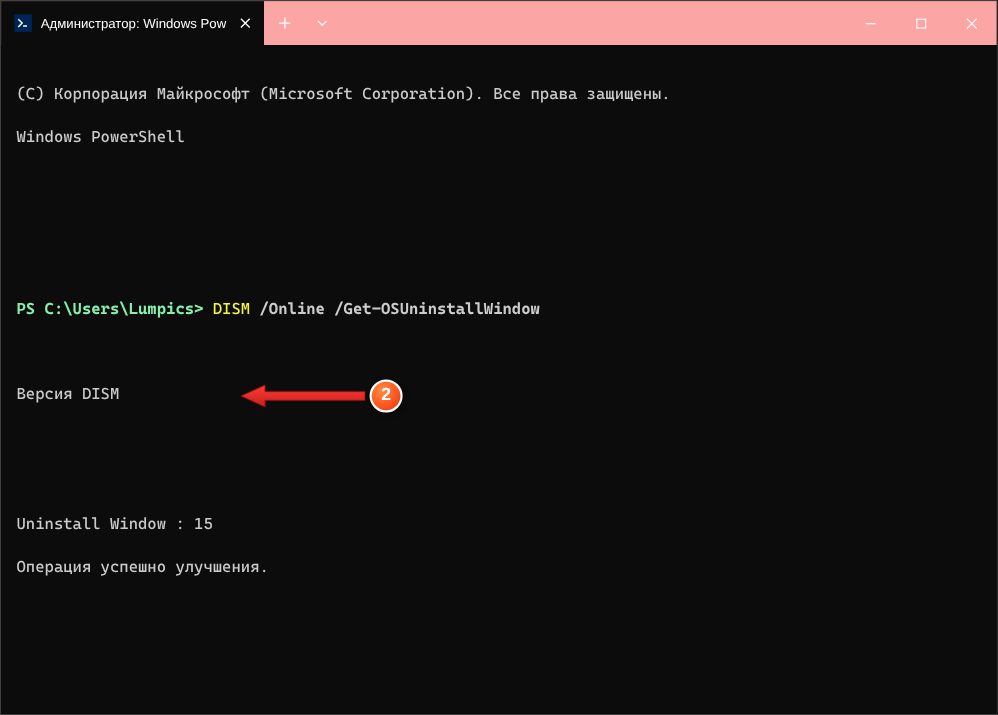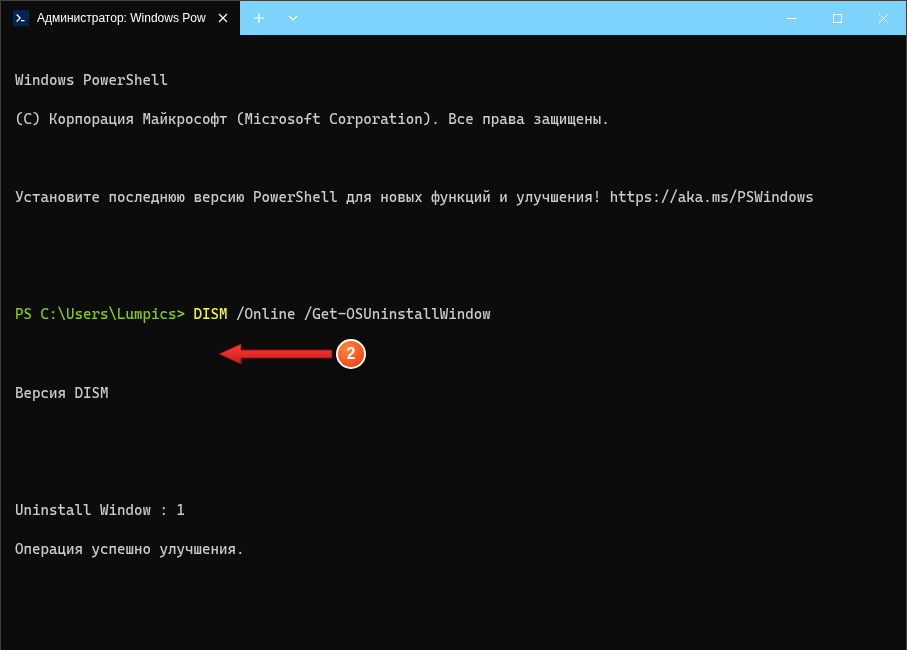--- a/index.html
+++ b/index.html
@@ -18,21 +18,21 @@
     .window {
       width: 100%;
       height: 100%;
       background: #0c0c0c;
       border: 1px solid #404040;
       display: flex;
       flex-direction: column;
     }
     .titlebar {
       height: 40px;
-      background: #7dd3fc;
+      background: #fca5a5;
       display: flex;
       align-items: center;
       position: relative;
     }
     .tab {
       height: 100%;
       background: #0c0c0c;
       display: flex;
       align-items: center;
       padding: 0 8px 0 12px;
@@ -112,28 +112,30 @@
       font-size: 14.5px;
       line-height: 1.35;
       white-space: pre-wrap;
       font-family: Consolas, 'Cascadia Mono', monospace;
       position: relative;
     }
     .line {
       display: block;
     }
     .prompt {
-      color: #84cc16;
+      color: #86efac;
+      font-weight: bold;
     }
     .command {
       color: #f5f543;
       margin-top: 36px;
     }
     .args {
       color: #cccccc;
+      font-weight: bold;
     }
     .annotation-container {
       position: absolute;
       left: 216px;
       top: 304px;
       display: flex;
       align-items: center;
       pointer-events: none;
     }
     .arrow-svg {
@@ -200,32 +202,31 @@
       </div>
       <div class="win-btn close-btn">
         <svg width="11" height="11" viewBox="0 0 11 11">
             <path d="M1 1 L10 10 M10 1 L1 10" stroke="#fff" stroke-width="1"></path>
           </svg>
       </div>
     </div>
   </div>
 
   <div class="terminal-content">
+<span class="line">(C) Корпорация Майкрософт (Microsoft Corporation). Все права защищены.</span>
 <span class="line">Windows PowerShell</span>
-<span class="line">(C) Корпорация Майкрософт (Microsoft Corporation). Все права защищены.</span>
-<span class="line">&nbsp;</span>
-<span class="line">Установите последнюю версию PowerShell для новых функций и улучшения! https://aka.ms/PSWindows</span>
+<span class="line">&nbsp;</span>
 <span class="line">&nbsp;</span>
 <span class="line">&nbsp;</span>
 <span class="line"><span class="prompt">PS C:\Users\Lumpics&gt; </span><span class="command">DISM</span><span class="args"> /Online /Get-OSUninstallWindow</span></span>
 <span class="line">&nbsp;</span>
 <span class="line">Версия DISM</span>
 <span class="line">&nbsp;</span>
 <span class="line">&nbsp;</span>
-<span class="line">Uninstall Window : 1</span>
+<span class="line">Uninstall Window : 15</span>
 <span class="line">Операция успешно улучшения.</span>
 
 
     <div class="annotation-container">
       <svg class="arrow-svg" viewBox="0 0 115 24">
         <defs>
           <linearGradient id="arr" x1="0" y1="0" x2="0" y2="1">
             <stop offset="0" stop-color="#ff3b30"></stop>
             <stop offset="1" stop-color="#c62020"></stop>
           </linearGradient>

